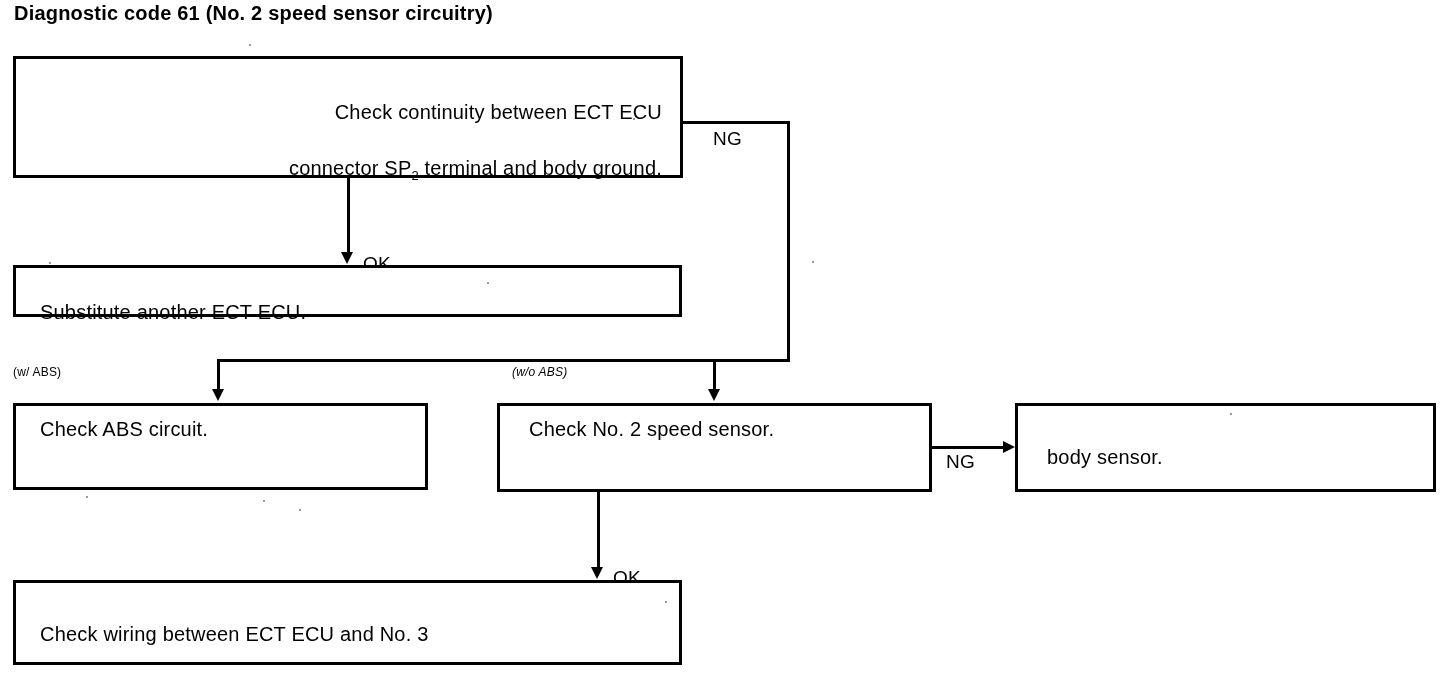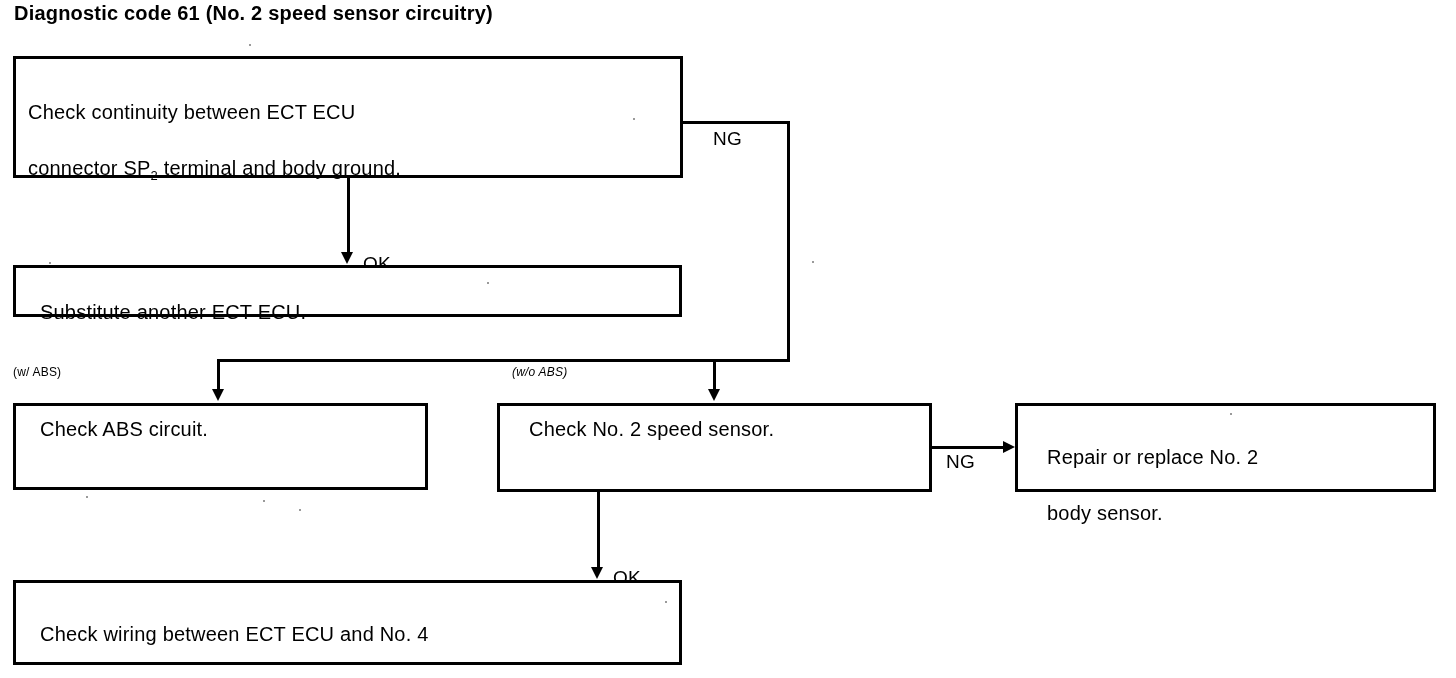--- a/index.html
+++ b/index.html
@@ -93,21 +93,21 @@
 </style>
 </head>
 <body>
 
 <div id="page">
 
   <div class="title">Diagnostic code 61 (No. 2 speed sensor circuitry)</div>
 
   <div class="box" style="left:13px; top:56px; width:670px; height:122px;">
   </div>
-  <div class="box-text" style="left:28px; top:70px; width:620px;">
+  <div class="box-text" style="left:42px; top:70px; width:620px;text-align:right;">
     <div>Check continuity between ECT ECU</div>
     <div><span>connector SP</span><span class="sub">2</span><span> terminal and body ground.</span></div>
   </div>
 
   <div class="line-v" style="left:347px; top:178px; height:75px;"></div>
   <div class="arrow-down" style="left:341px; top:252px;"></div>
   <div class="edge-label" style="left:363px; top:210px;">OK</div>
 
   <div class="line-h" style="left:683px; top:121px; width:107px;"></div>
   <div class="line-v" style="left:787px; top:121px; height:241px;"></div>
@@ -135,32 +135,31 @@
   </div>
   <div class="box-text" style="left:529px; top:415px; width:390px;">Check No. 2 speed sensor.</div>
 
   <div class="line-h" style="left:932px; top:446px; width:72px;"></div>
   <div class="arrow-right" style="left:1003px; top:441px;"></div>
   <div class="edge-label" style="left:946px; top:408px;">NG</div>
 
   <div class="box" style="left:1015px; top:403px; width:421px; height:89px;">
   </div>
   <div class="box-text" style="left:1047px; top:415px; width:380px;">
-    <div>Repair or replace No. 2</div>
     <div>body sensor.</div>
   </div>
 
   <div class="line-v" style="left:597px; top:492px; height:76px;"></div>
   <div class="arrow-down" style="left:591px; top:567px;"></div>
   <div class="edge-label" style="left:613px; top:524px;">OK</div>
 
   <div class="box" style="left:13px; top:580px; width:669px; height:85px;">
   </div>
   <div class="box-text" style="left:40px; top:592px; width:620px;">
-    <div>Check wiring between ECT ECU and No. 4</div>
+    <div>Check wiring between ECT ECU and No. 3</div>
     <div>speed sensor.</div>
   </div>
 
   <div class="speck" style="left:249px; top:44px;"></div>
   <div class="speck" style="left:633px; top:118px;"></div>
   <div class="speck" style="left:812px; top:261px;"></div>
   <div class="speck" style="left:49px; top:262px;"></div>
   <div class="speck" style="left:487px; top:282px;"></div>
   <div class="speck" style="left:86px; top:496px;"></div>
   <div class="speck" style="left:263px; top:500px;"></div>

